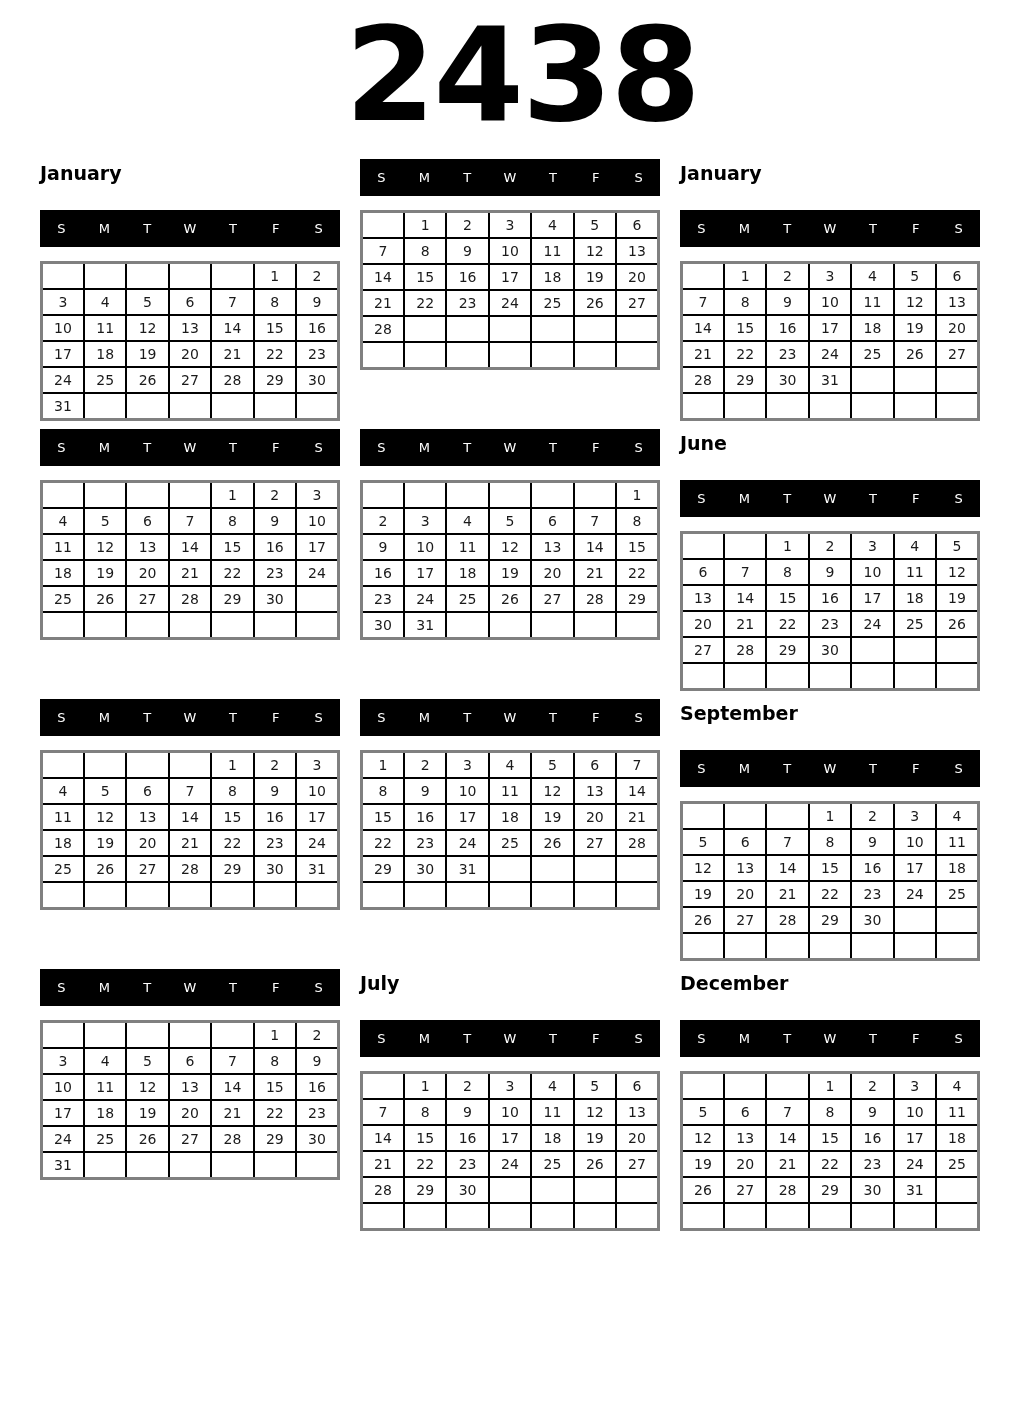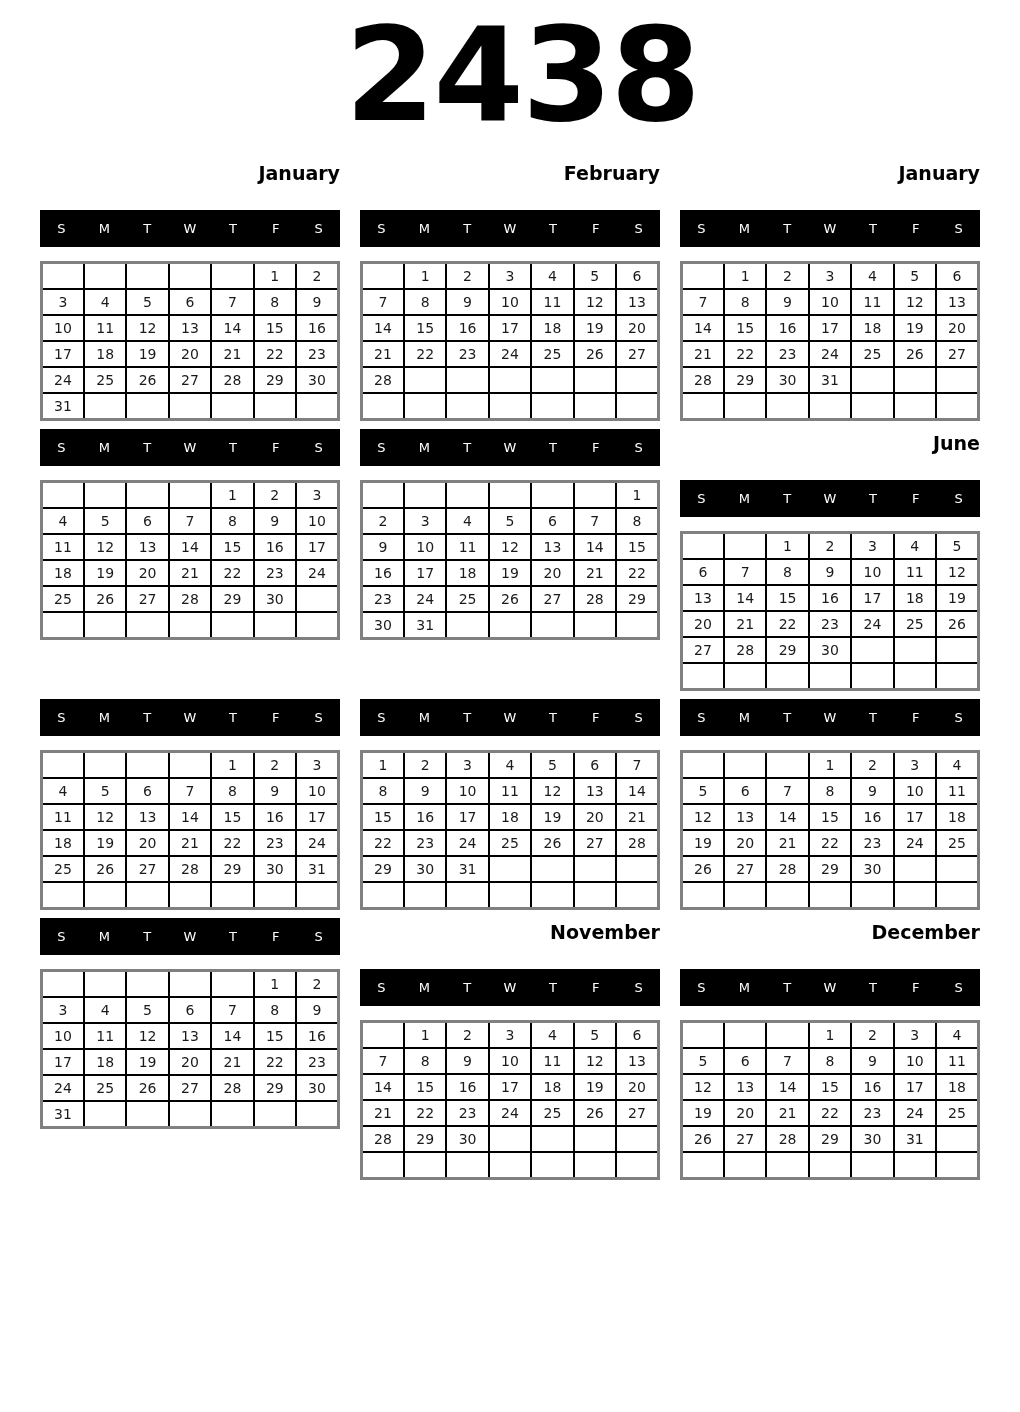--- a/index.html
+++ b/index.html
@@ -27,21 +27,21 @@
   .months-grid {
     display: grid;
     grid-template-columns: repeat(3, 300px);
     column-gap: 20px;
     row-gap: 8px;
     padding: 0 40px;
     margin-top: 19px;
   }
   .month-block { width: 300px; }
   .month-title {
-    text-align: right;
+    text-align: left;
     font-weight: bold;
     font-size: 19px;
     height: 28px;
     line-height: 28px;
     margin-bottom: 23px;
     color: #000000;
   }
   .weekday-bar {
     background: #000000;
     height: 37px;
@@ -144,21 +144,20 @@
               <td></td>
               <td></td>
               <td></td>
               <td></td>
             </tr>
           </tbody>
     </table>
   </div>
 
   <div class="month-block">
-    <div class="month-title">February</div>
     <div class="weekday-bar">
           <span>S</span>
           <span>M</span>
           <span>T</span>
           <span>W</span>
           <span>T</span>
           <span>F</span>
           <span>S</span>
         </div>
     <table class="calendar-grid">
@@ -637,20 +636,21 @@
               <td></td>
               <td></td>
               <td></td>
               <td></td>
             </tr>
           </tbody>
     </table>
   </div>
 
   <div class="month-block">
+    <div class="month-title">September</div>
     <div class="weekday-bar">
           <span>S</span>
           <span>M</span>
           <span>T</span>
           <span>W</span>
           <span>T</span>
           <span>F</span>
           <span>S</span>
         </div>
     <table class="calendar-grid">
@@ -777,21 +777,21 @@
               <td></td>
               <td></td>
               <td></td>
               <td></td>
             </tr>
           </tbody>
     </table>
   </div>
 
   <div class="month-block">
-    <div class="month-title">November</div>
+    <div class="month-title">July</div>
     <div class="weekday-bar">
           <span>S</span>
           <span>M</span>
           <span>T</span>
           <span>W</span>
           <span>T</span>
           <span>F</span>
           <span>S</span>
         </div>
     <table class="calendar-grid">

